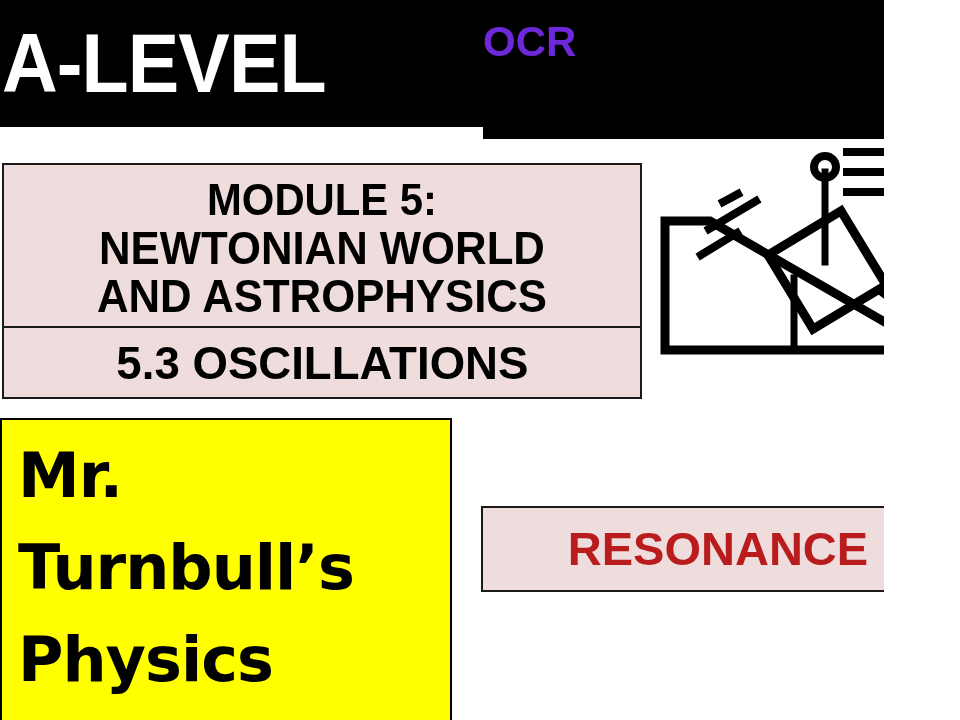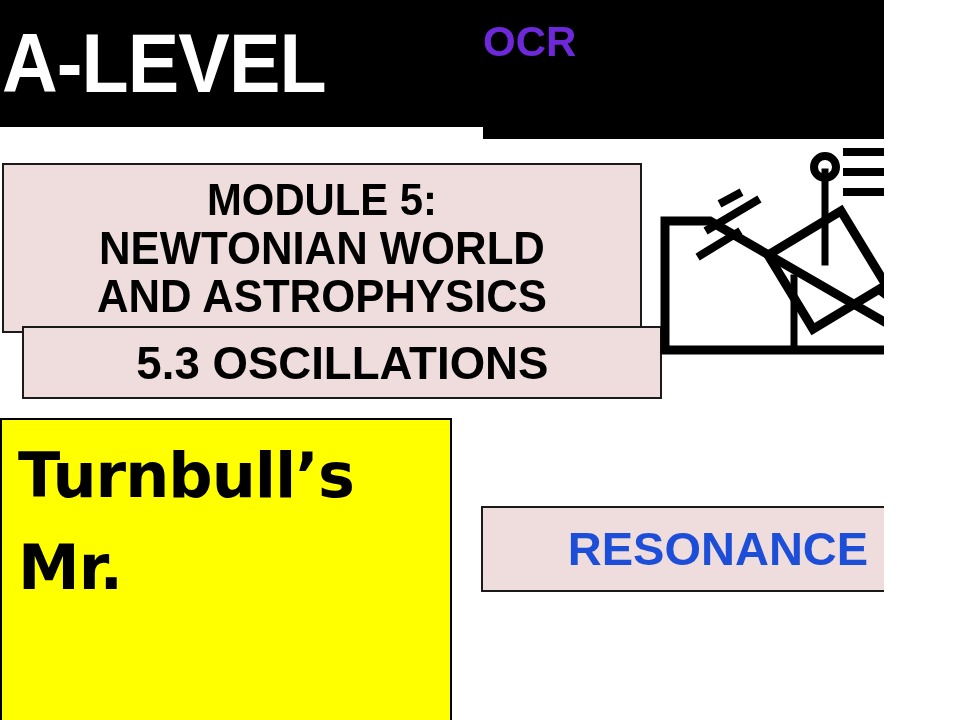--- a/index.html
+++ b/index.html
@@ -96,41 +96,40 @@
   .module-lines .l1 { font-size: 44px; }
   .module-lines .l2 { font-size: 46px; }
   .module-lines .l3 { font-size: 46px; }
 
   #osc-box {
     left: 2px; top: 326px;
     width: 640px; height: 73px;
     display: flex;
     align-items: center;
     justify-content: center;
-    margin-left: 20px;
   }
   .osc-text {
     color: #000000;
     font-family: "Liberation Sans Narrow", "Liberation Sans", sans-serif;
     font-weight: bold;
     font-size: 47px;
     line-height: 50px;
     white-space: nowrap;
     transform: scaleX(0.97);
   }
 
   #resonance-box {
     left: 481px; top: 506px;
     width: 474px; height: 86px;
     display: flex;
     align-items: center;
     justify-content: center;
   }
   .resonance-text {
-    color: #1d4ed8;
+    color: #b91c1c;
     font-family: "Liberation Sans", sans-serif;
     font-weight: bold;
     font-size: 47px;
     line-height: 52px;
     white-space: nowrap;
   }
 
   
   #brand-box {
     position: absolute;
@@ -185,22 +184,23 @@
   <div id="osc-box" class="pink-box">
     <div class="osc-text">5.3 OSCILLATIONS</div>
   </div>
 
   <div id="resonance-box" class="pink-box">
     <div class="resonance-text">RESONANCE</div>
   </div>
 
   <div id="brand-box">
     <div class="brand-text">
+      <div>Mr.</div>
       <div>Turnbull’s</div>
-      <div>Mr.</div>
+      <div>Physics</div>
     </div>
   </div>
 
   <svg id="incline-icon" viewBox="0 0 300 250">
     <g fill="none" stroke="#000000" stroke-width="9" stroke-linecap="square" stroke-linejoin="miter">
 
       <path d="M 10 76 L 10 205 L 278 205 L 55 76 Z"></path>
 
       <line x1="139" y1="133" x2="139" y2="205" stroke-width="7"></line>
 

